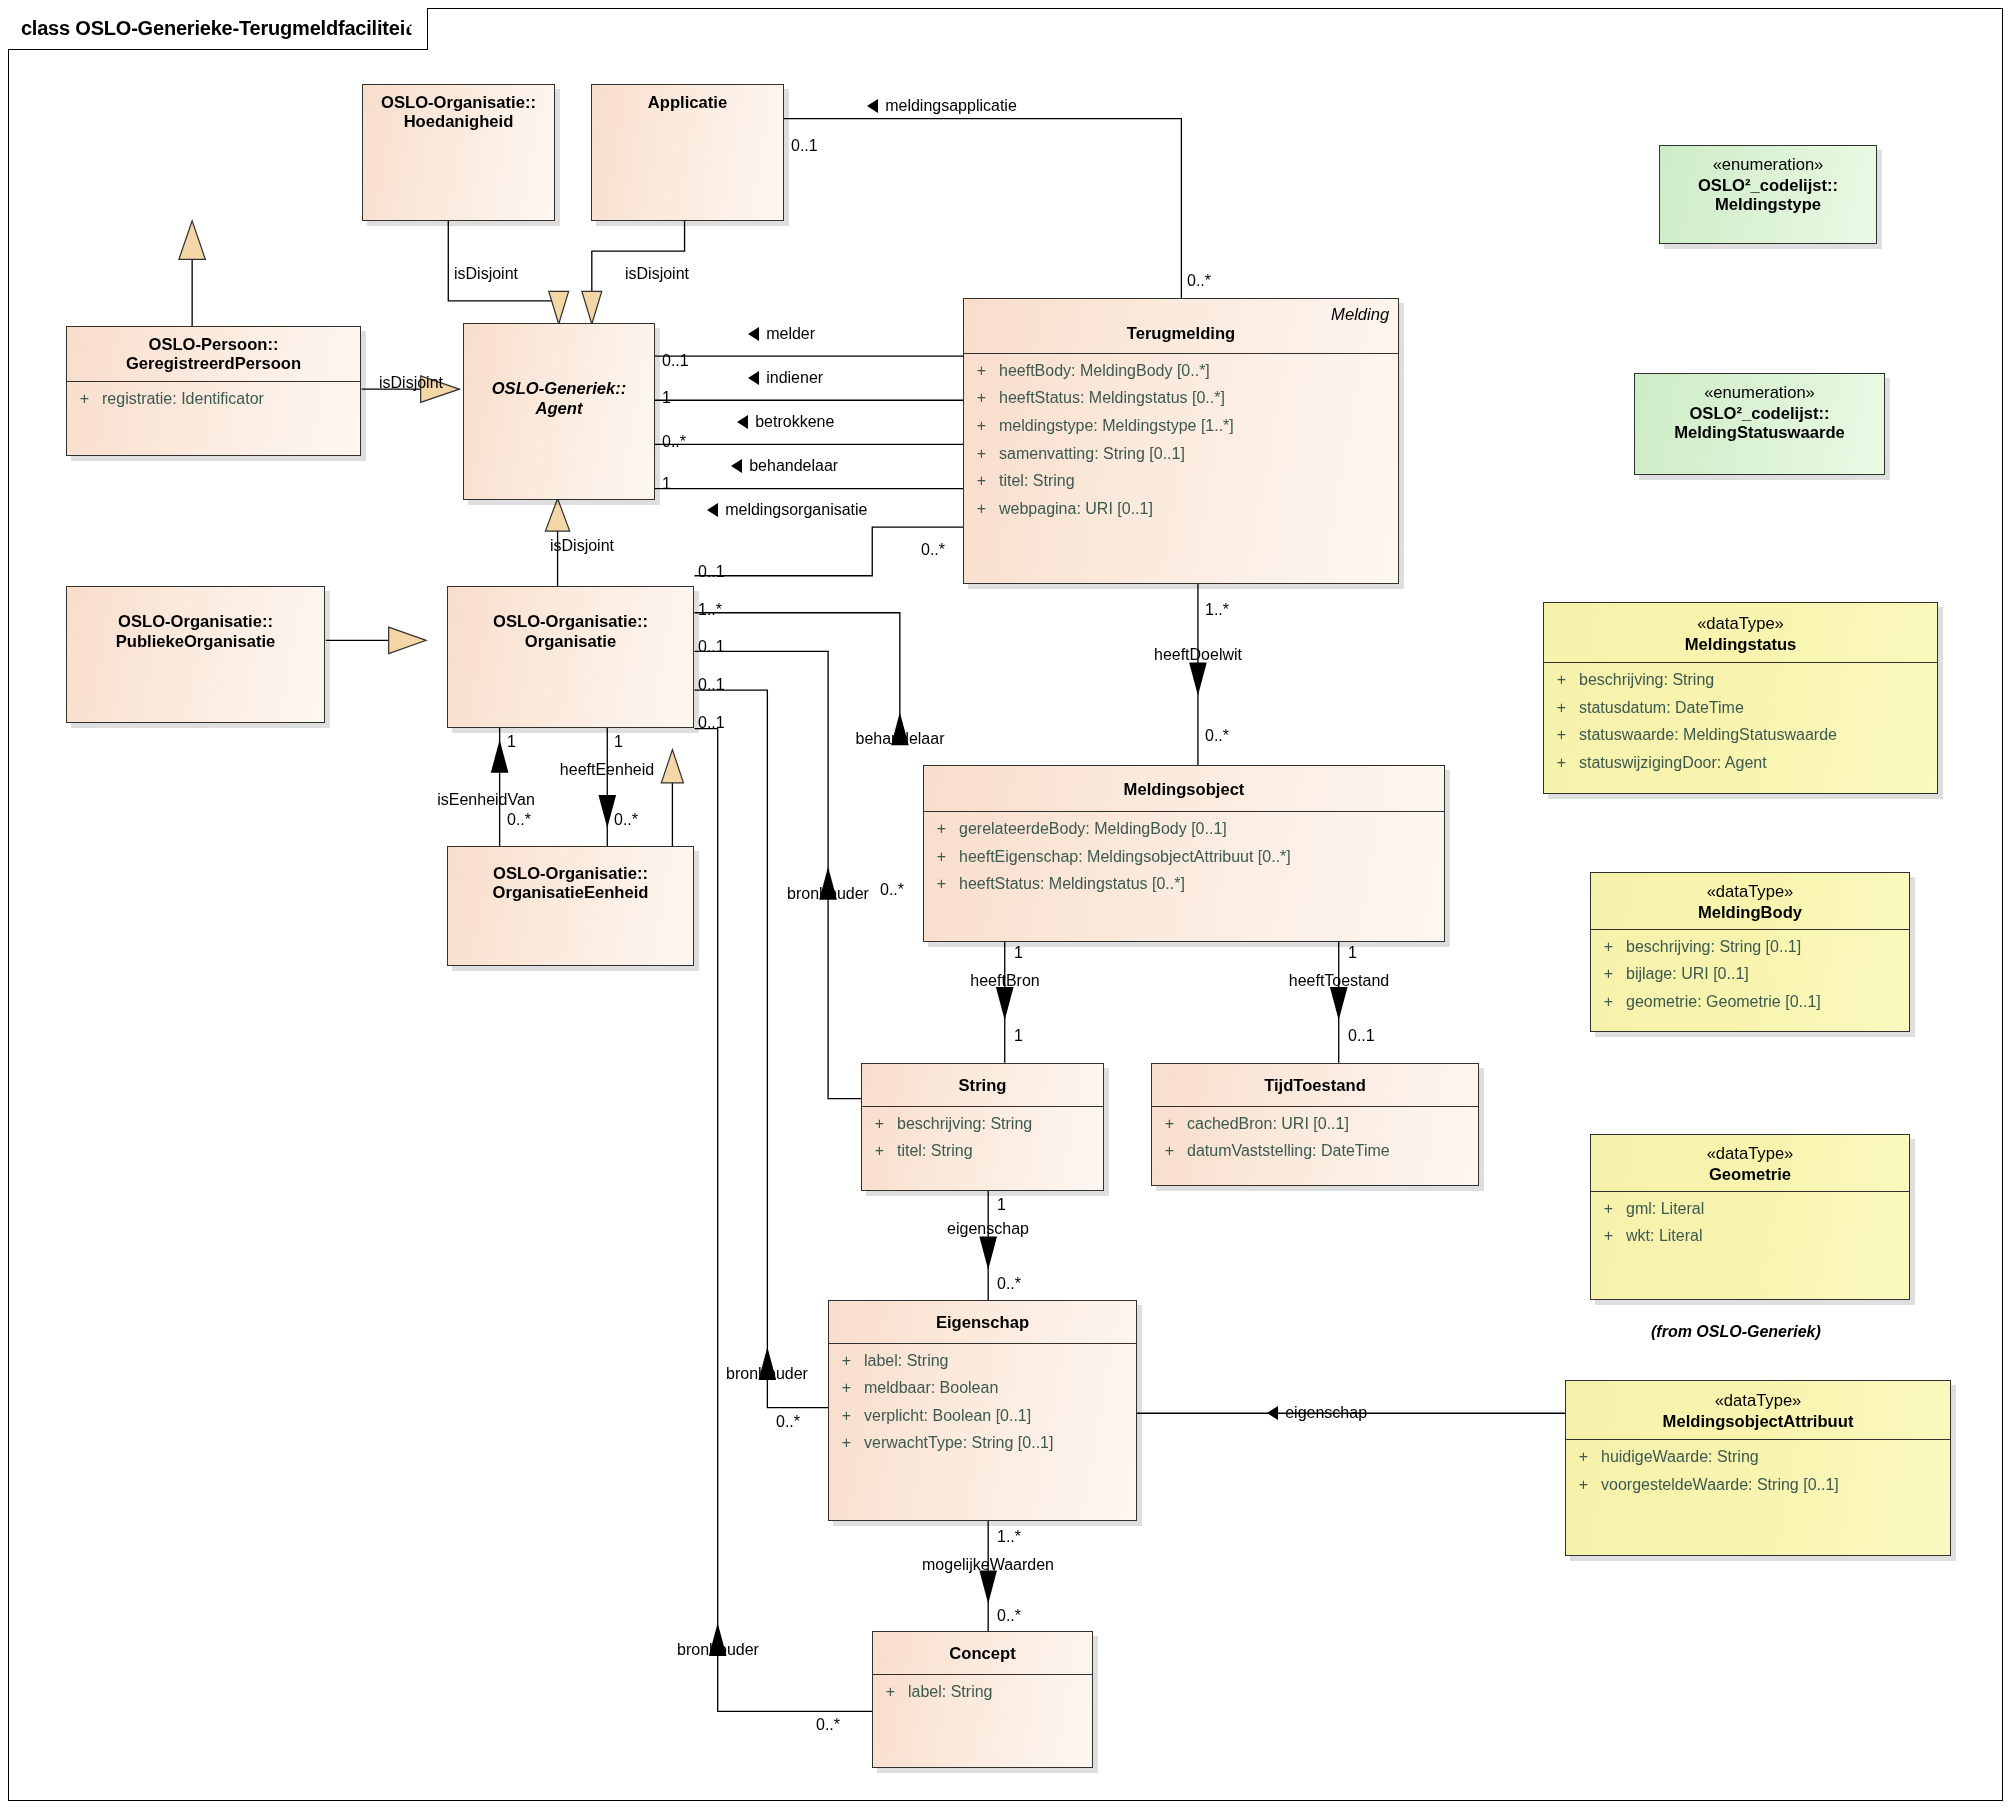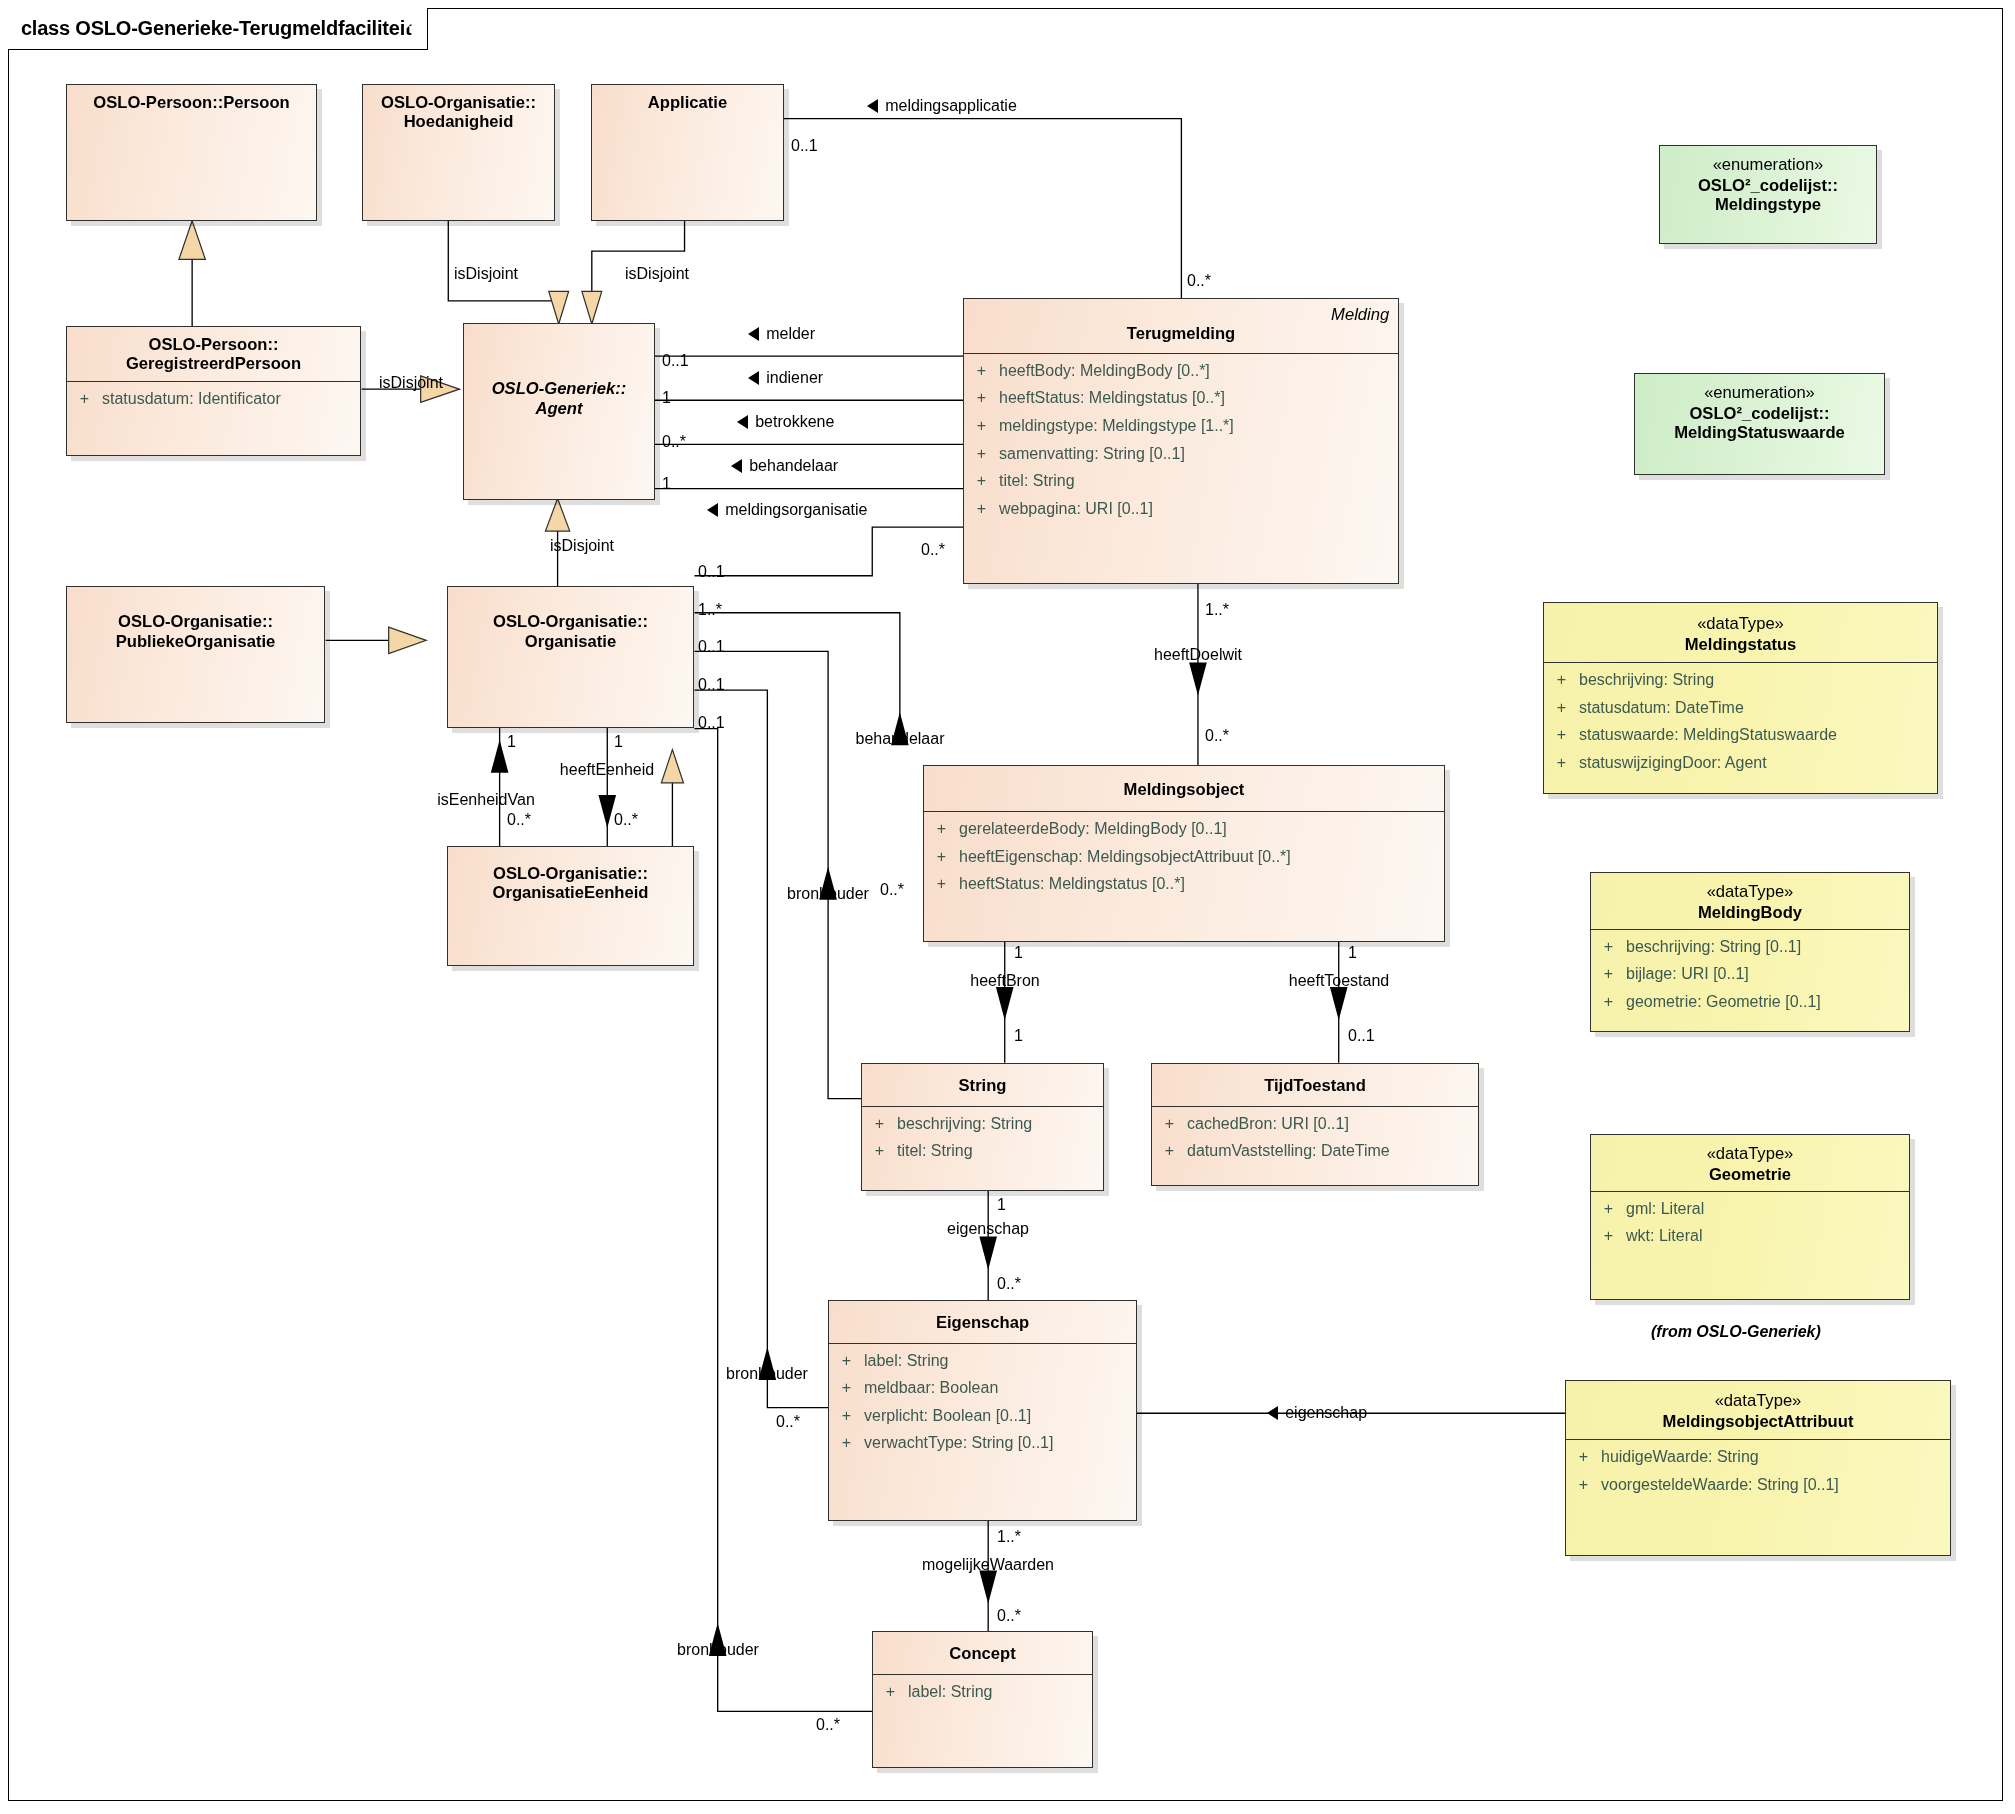--- a/index.html
+++ b/index.html
@@ -281,25 +281,20 @@
 
     <polygon points="1820,1848 1804,1788 1836,1788" fill="#000"></polygon>
 
     <polygon points="2425,1848 2409,1788 2441,1788" fill="#000"></polygon>
 
     <polygon points="1790,2300 1774,2240 1806,2240" fill="#000"></polygon>
 
     <polygon points="1790,2905 1774,2845 1806,2845" fill="#000"></polygon>
   </svg>
 
-  <div class="uml klass" style="left:66px; top:84px; width:251px; height:137px;">
-    <div class="head">
-      <span class="nm">OSLO-Persoon::Persoon</span>
-    </div>
-  </div>
 
   <div class="uml klass" style="left:362px; top:84px; width:193px; height:137px;">
     <div class="head">
       <span class="nm">OSLO-Organisatie::</span>
       <span class="nm">Hoedanigheid</span>
     </div>
   </div>
 
   <div class="uml klass" style="left:591px; top:84px; width:193px; height:137px;">
     <div class="head">
@@ -309,21 +304,21 @@
 
   <div class="uml klass" style="left:66px; top:326px; width:295px; height:130px;">
     <div class="head">
       <span class="nm">OSLO-Persoon::</span>
       <span class="nm">GeregistreerdPersoon</span>
     </div>
     <div class="divider"></div>
     <div class="attrs">
       <div class="attr">
         <span class="vis">+</span>
-        <span class="sig">statusdatum: Identificator</span>
+        <span class="sig">registratie: Identificator</span>
       </div>
     </div>
   </div>
 
   <div class="uml klass" style="left:463px; top:323px; width:192px; height:177px;">
     <div class="head" style="padding-top:55px;">
       <span class="nm italic">OSLO-Generiek::</span>
       <span class="nm italic">Agent</span>
     </div>
   </div>

